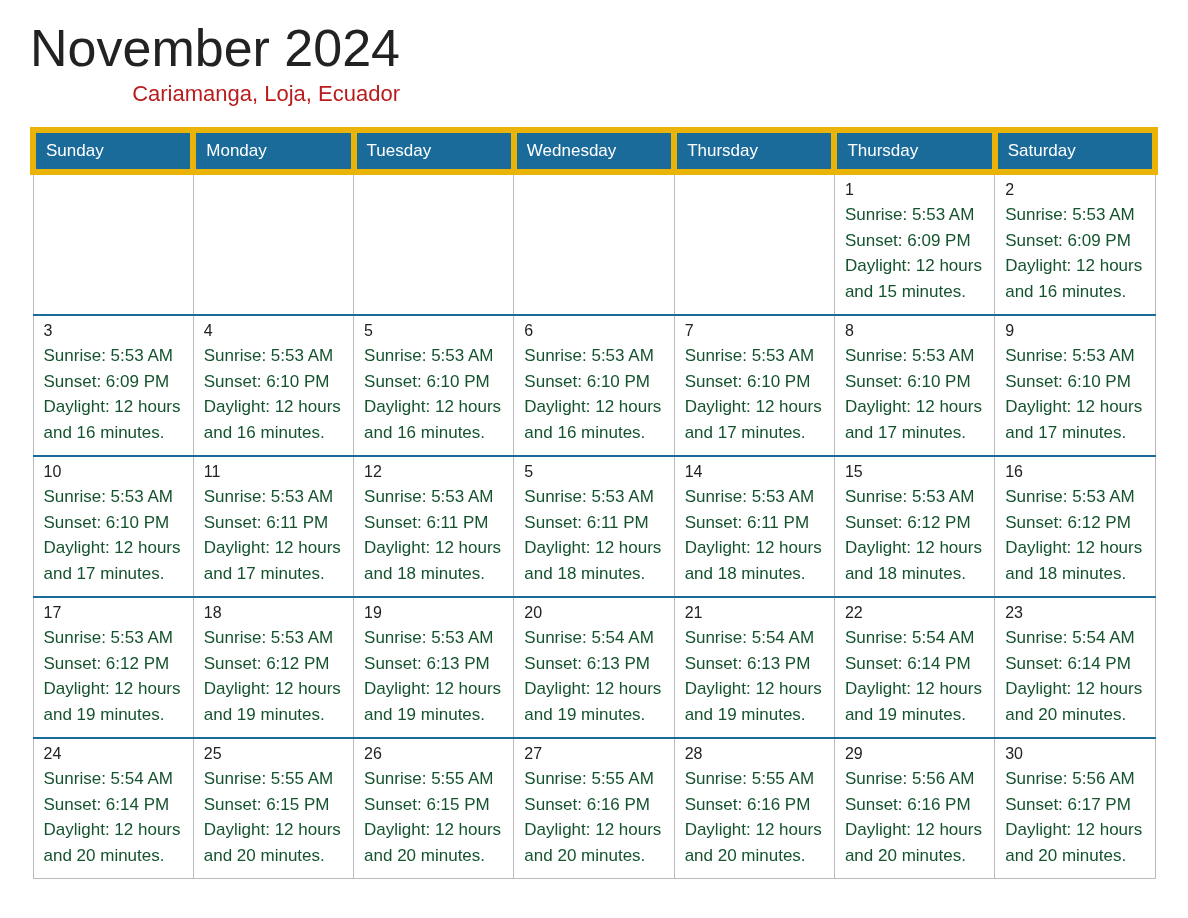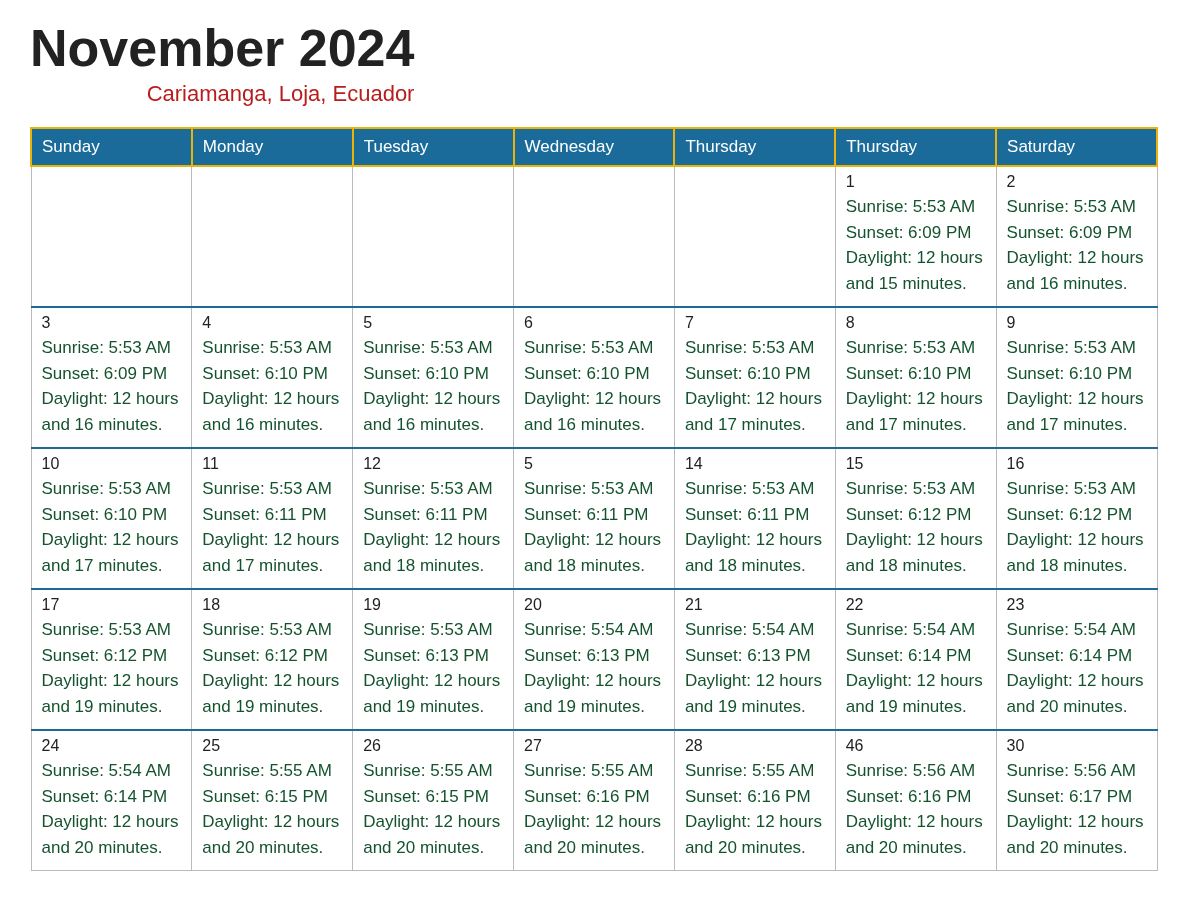--- a/index.html
+++ b/index.html
@@ -42,41 +42,41 @@
       font-size: 26px;
       font-weight: bold;
       color: #1a7abf;
       margin-left: 2px;
     }
     .title-block {
       text-align: right;
     }
     .calendar-title {
       font-size: 52px;
-      font-weight: bold;
+      font-weight: normal;
       color: #222;
       line-height: 1.1;
     }
     .calendar-subtitle {
       font-size: 22px;
       color: #b91c1c;
       margin-top: 4px;
     }
     .calendar {
       width: 100%;
       border-collapse: collapse;
     }
     .calendar th {
       background-color: #1a6b9a;
       color: #fff;
       text-align: left;
       padding: 8px 10px;
       font-size: 17px;
       font-weight: normal;
-      border: 2px solid #eab308;
+      border: 6px solid #eab308;
     }
     .calendar td {
       vertical-align: top;
       padding: 6px 10px 10px 10px;
       border: 1px solid #bbb;
       width: calc(100% / 7);
       min-height: 110px;
       font-size: 13px;
       color: #333;
       background: #fff;
@@ -243,21 +243,21 @@
         </td>
         <td>
           <span class="day-number">27</span>
           <div class="day-info">Sunrise: 5:55 AM<br>Sunset: 6:16 PM<br>Daylight: 12 hours<br>and 20 minutes.</div>
         </td>
         <td>
           <span class="day-number">28</span>
           <div class="day-info">Sunrise: 5:55 AM<br>Sunset: 6:16 PM<br>Daylight: 12 hours<br>and 20 minutes.</div>
         </td>
         <td>
-          <span class="day-number">46</span>
+          <span class="day-number">29</span>
           <div class="day-info">Sunrise: 5:56 AM<br>Sunset: 6:16 PM<br>Daylight: 12 hours<br>and 20 minutes.</div>
         </td>
         <td>
           <span class="day-number">30</span>
           <div class="day-info">Sunrise: 5:56 AM<br>Sunset: 6:17 PM<br>Daylight: 12 hours<br>and 20 minutes.</div>
         </td>
       </tr>
     </tbody>
 </table>
 

